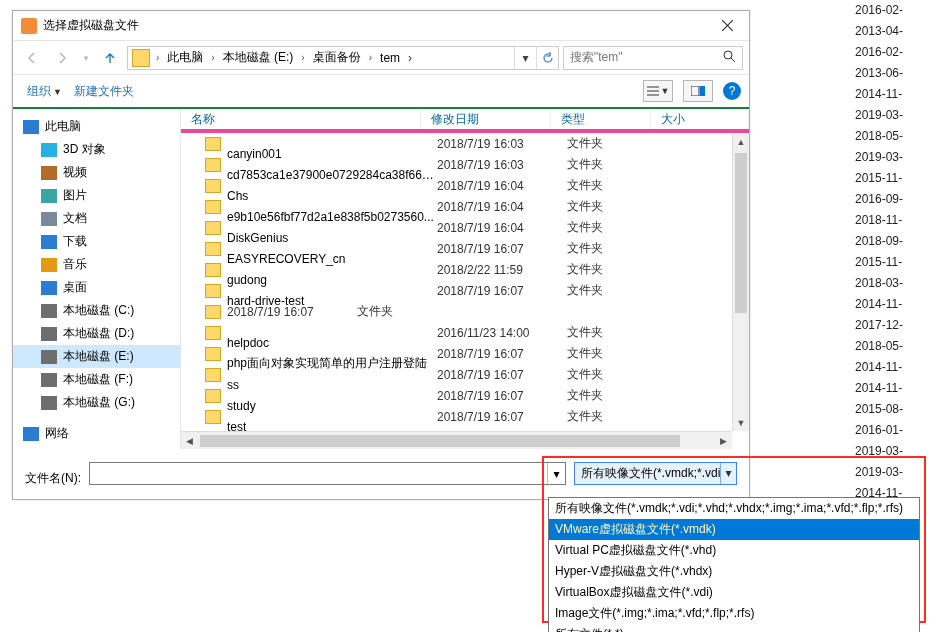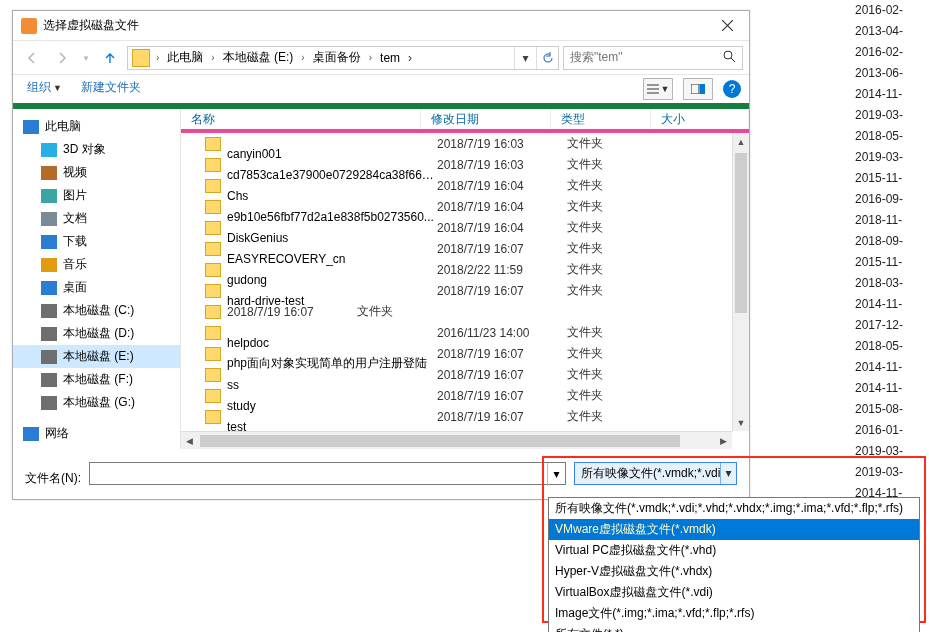--- a/index.html
+++ b/index.html
@@ -18,21 +18,21 @@
   .addrbox { flex: 1; border: 1px solid #ccc; height: 24px; display: flex; align-items: center; background: #fff; }
   .addrbox .fld { width: 18px; height: 18px; margin-left: 4px; background: #ffd86b; border: 1px solid #d5a823; display: inline-block; }
   .crumb { display: flex; align-items: center; gap: 2px; padding-left: 4px; }
   .crumb span.sep { color: #555; font-size: 10px; padding: 0 2px; }
   .crumb a { color: #000; padding: 2px 4px; text-decoration: none; cursor: pointer; }
   .crumb .bcdrop { color: #333; padding: 0 2px; cursor: pointer; }
   .addrbox .right { margin-left: auto; display: flex; align-items: center; }
   .dropbtn, .refreshbtn { width: 22px; height: 22px; display: flex; align-items: center; justify-content: center; color: #444; border-left: 1px solid #ddd; cursor: pointer; }
   .searchbox { width: 180px; border: 1px solid #ccc; height: 24px; display: flex; align-items: center; padding-left: 6px; color: #777; }
   .searchbox .sicon { margin-left: auto; margin-right: 6px; color: #333; }
-  .toolrow { display: flex; height: 34px; border-bottom: 6px solid #15803d; padding: 0 8px; gap: 7px; }
+  .toolrow { display: flex; align-items: center; height: 34px; border-bottom: 2px solid #15803d; padding: 0 8px; }
   .toolrow .lnk { color: #1e6fbc; cursor: pointer; padding: 4px 6px; }
   .toolrow .dd { color: #333; font-size: 9px; padding-left: 2px; }
   .toolrow .right { margin-left: auto; display: flex; align-items: center; gap: 10px; }
   .viewbtn { width: 30px; height: 22px; border: 1px solid #b6b6b6; display: flex; align-items: center; justify-content: center; background: #f6f6f6; cursor: pointer; }
   .viewbtn .more { margin-left: 2px; font-size: 9px; color: #333; }
   .viewbtn2 { width: 30px; height: 22px; border: 1px solid #b6b6b6; display: flex; align-items: center; justify-content: center; background: #f6f6f6; cursor: pointer; }
   .helpbtn { width: 18px; height: 18px; border-radius: 50%; background: #0078d7; color: #fff; display: flex; align-items: center; justify-content: center; cursor: pointer; font-size: 11px; }
   .main { display: flex; height: 340px; }
   .side { width: 168px; border-right: 1px solid #e5e5e5; padding: 6px 0; overflow: auto; }
   .item { display: flex; align-items: center; gap: 6px; padding: 3px 6px 3px 20px; color: #000; cursor: pointer; }

